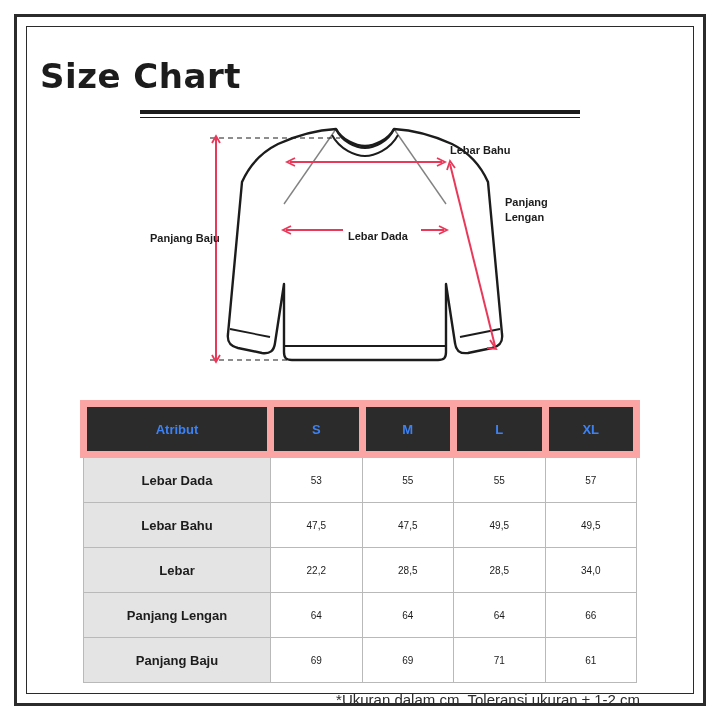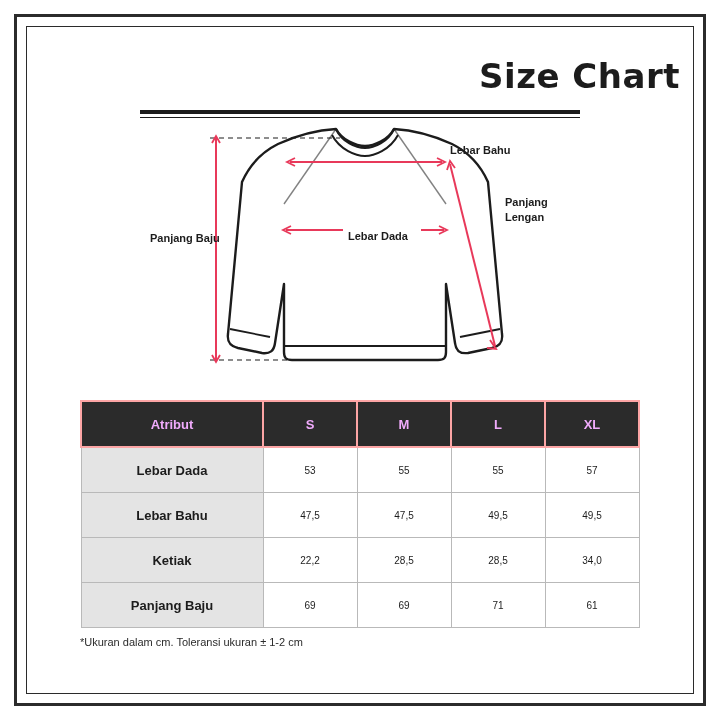--- a/index.html
+++ b/index.html
@@ -41,21 +41,21 @@
   }
   .content {
     position: absolute;
     left: 40px;
     top: 40px;
     right: 40px;
     bottom: 40px;
     box-sizing: border-box;
   }
   .title {
-    text-align: right;
+    text-align: left;
     font-size: 34px;
     font-weight: bold;
     color: #1c1c1c;
     letter-spacing: 0.5px;
     margin-top: 16px;
     font-family: "DejaVu Sans", sans-serif;
   }
   .title-rule {
     margin: 14px auto 0 auto;
     width: 440px;
@@ -93,39 +93,39 @@
   table.size-table th,
   table.size-table td {
     border: 1px solid #b9b9b9;
     height: 42px;
     text-align: center;
     font-size: 10px;
     color: #1c1c1c;
   }
   table.size-table thead th {
     background: #2b2b2b;
-    color: #f0abfc;
+    color: #3b82f6;
     font-weight: bold;
     font-size: 13px;
-    border: 2px solid #fca5a5;
+    border: 7px solid #fca5a5;
   }
   table.size-table thead th.attr-head {
     width: 178px;
   }
   table.size-table tbody td.attr-cell {
     background: #e4e4e4;
     font-weight: bold;
     font-size: 13px;
   }
   .note {
     width: 560px;
     margin: 8px auto 12px auto;
-    font-size: 11px;
+    font-size: 15px;
     color: #2b2b2b;
-    text-align: left;
+    text-align: right;
   }
 </style>
 </head>
 <body>
 
 <div class="page">
   <div class="frame-outer"></div>
   <div class="frame-inner"></div>
 
   <div class="content">
@@ -227,25 +227,32 @@
           <td>57</td>
         </tr>
         <tr>
           <td class="attr-cell">Lebar Bahu</td>
           <td>47,5</td>
           <td>47,5</td>
           <td>49,5</td>
           <td>49,5</td>
         </tr>
         <tr>
-          <td class="attr-cell">Ketiak</td>
+          <td class="attr-cell">Lebar</td>
           <td>22,2</td>
           <td>28,5</td>
           <td>28,5</td>
           <td>34,0</td>
+        </tr>
+        <tr>
+          <td class="attr-cell">Panjang Lengan</td>
+          <td>64</td>
+          <td>64</td>
+          <td>64</td>
+          <td>66</td>
         </tr>
         <tr>
           <td class="attr-cell">Panjang Baju</td>
           <td>69</td>
           <td>69</td>
           <td>71</td>
           <td>61</td>
         </tr>
       </tbody>
     </table>

